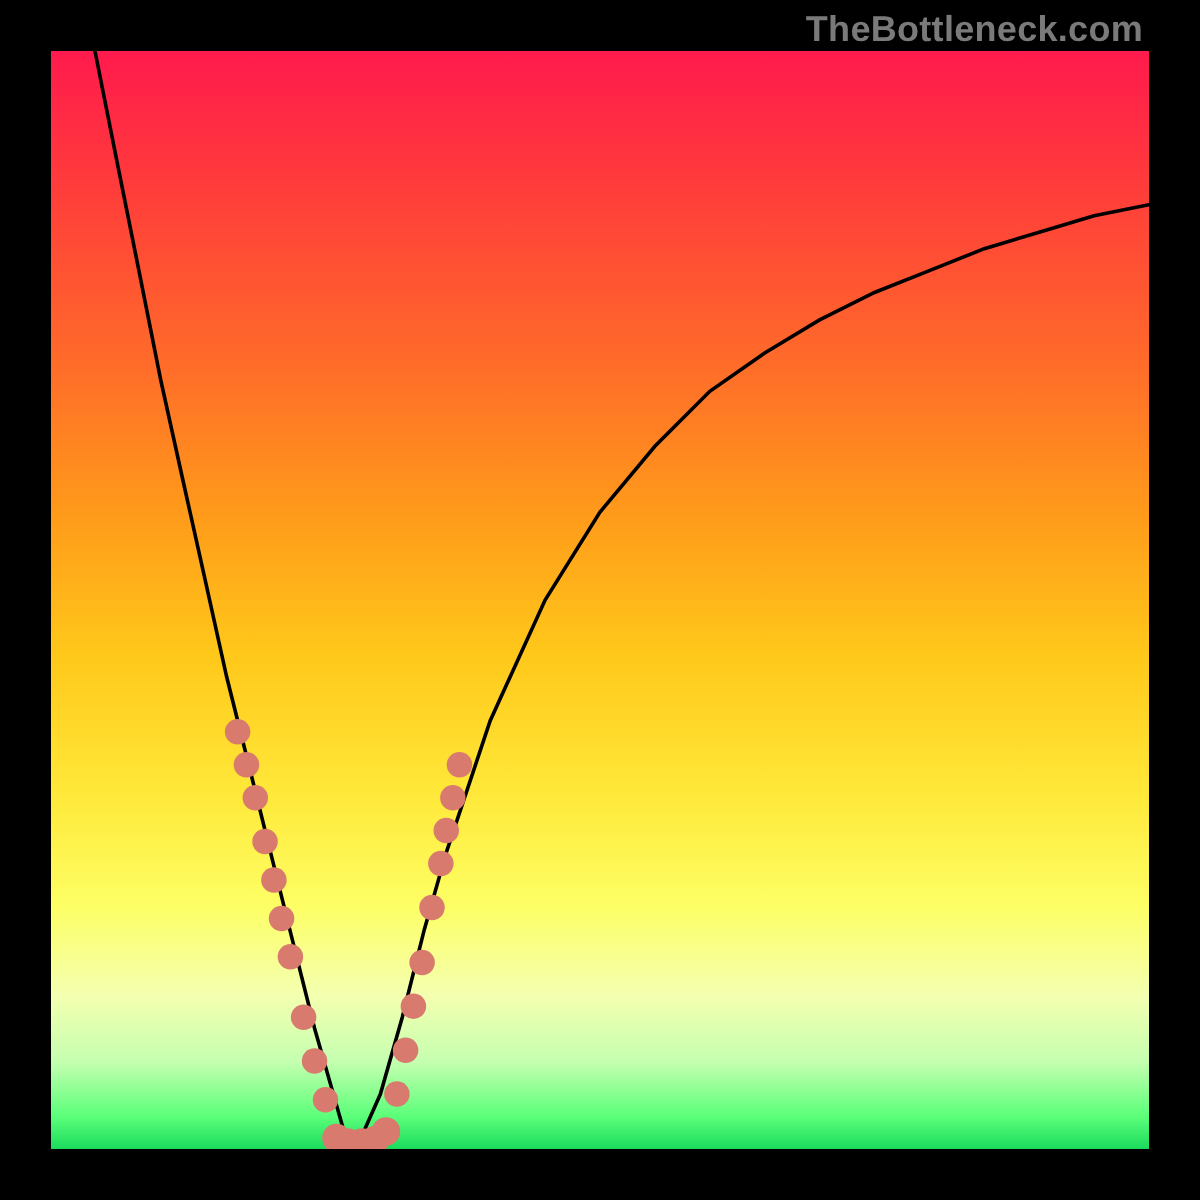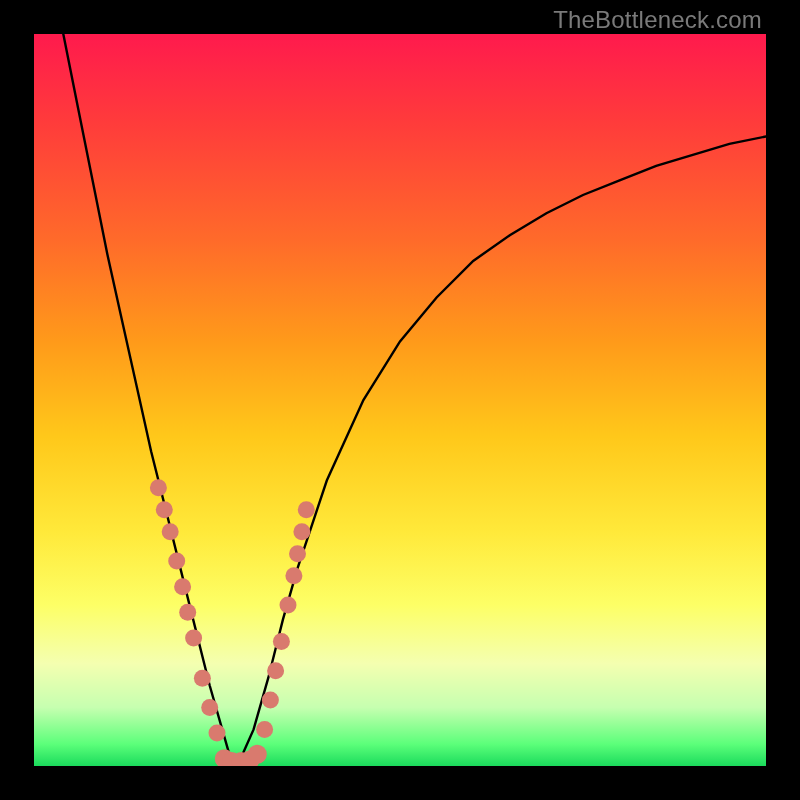--- a/index.html
+++ b/index.html
@@ -43,21 +43,21 @@
     );
   }
 
   .watermark {
     position: absolute;
     top: 6px;
     right: 38px;
     color: #7a7a7a;
     font-size: 24px;
     letter-spacing: 0.2px;
-    font-weight: 400;
+    font-weight: 700;
     user-select: none;
   }
 
   svg.overlay {
     position: absolute;
     left: 34px;
     top: 34px;
     width: 732px;
     height: 732px;
   }

